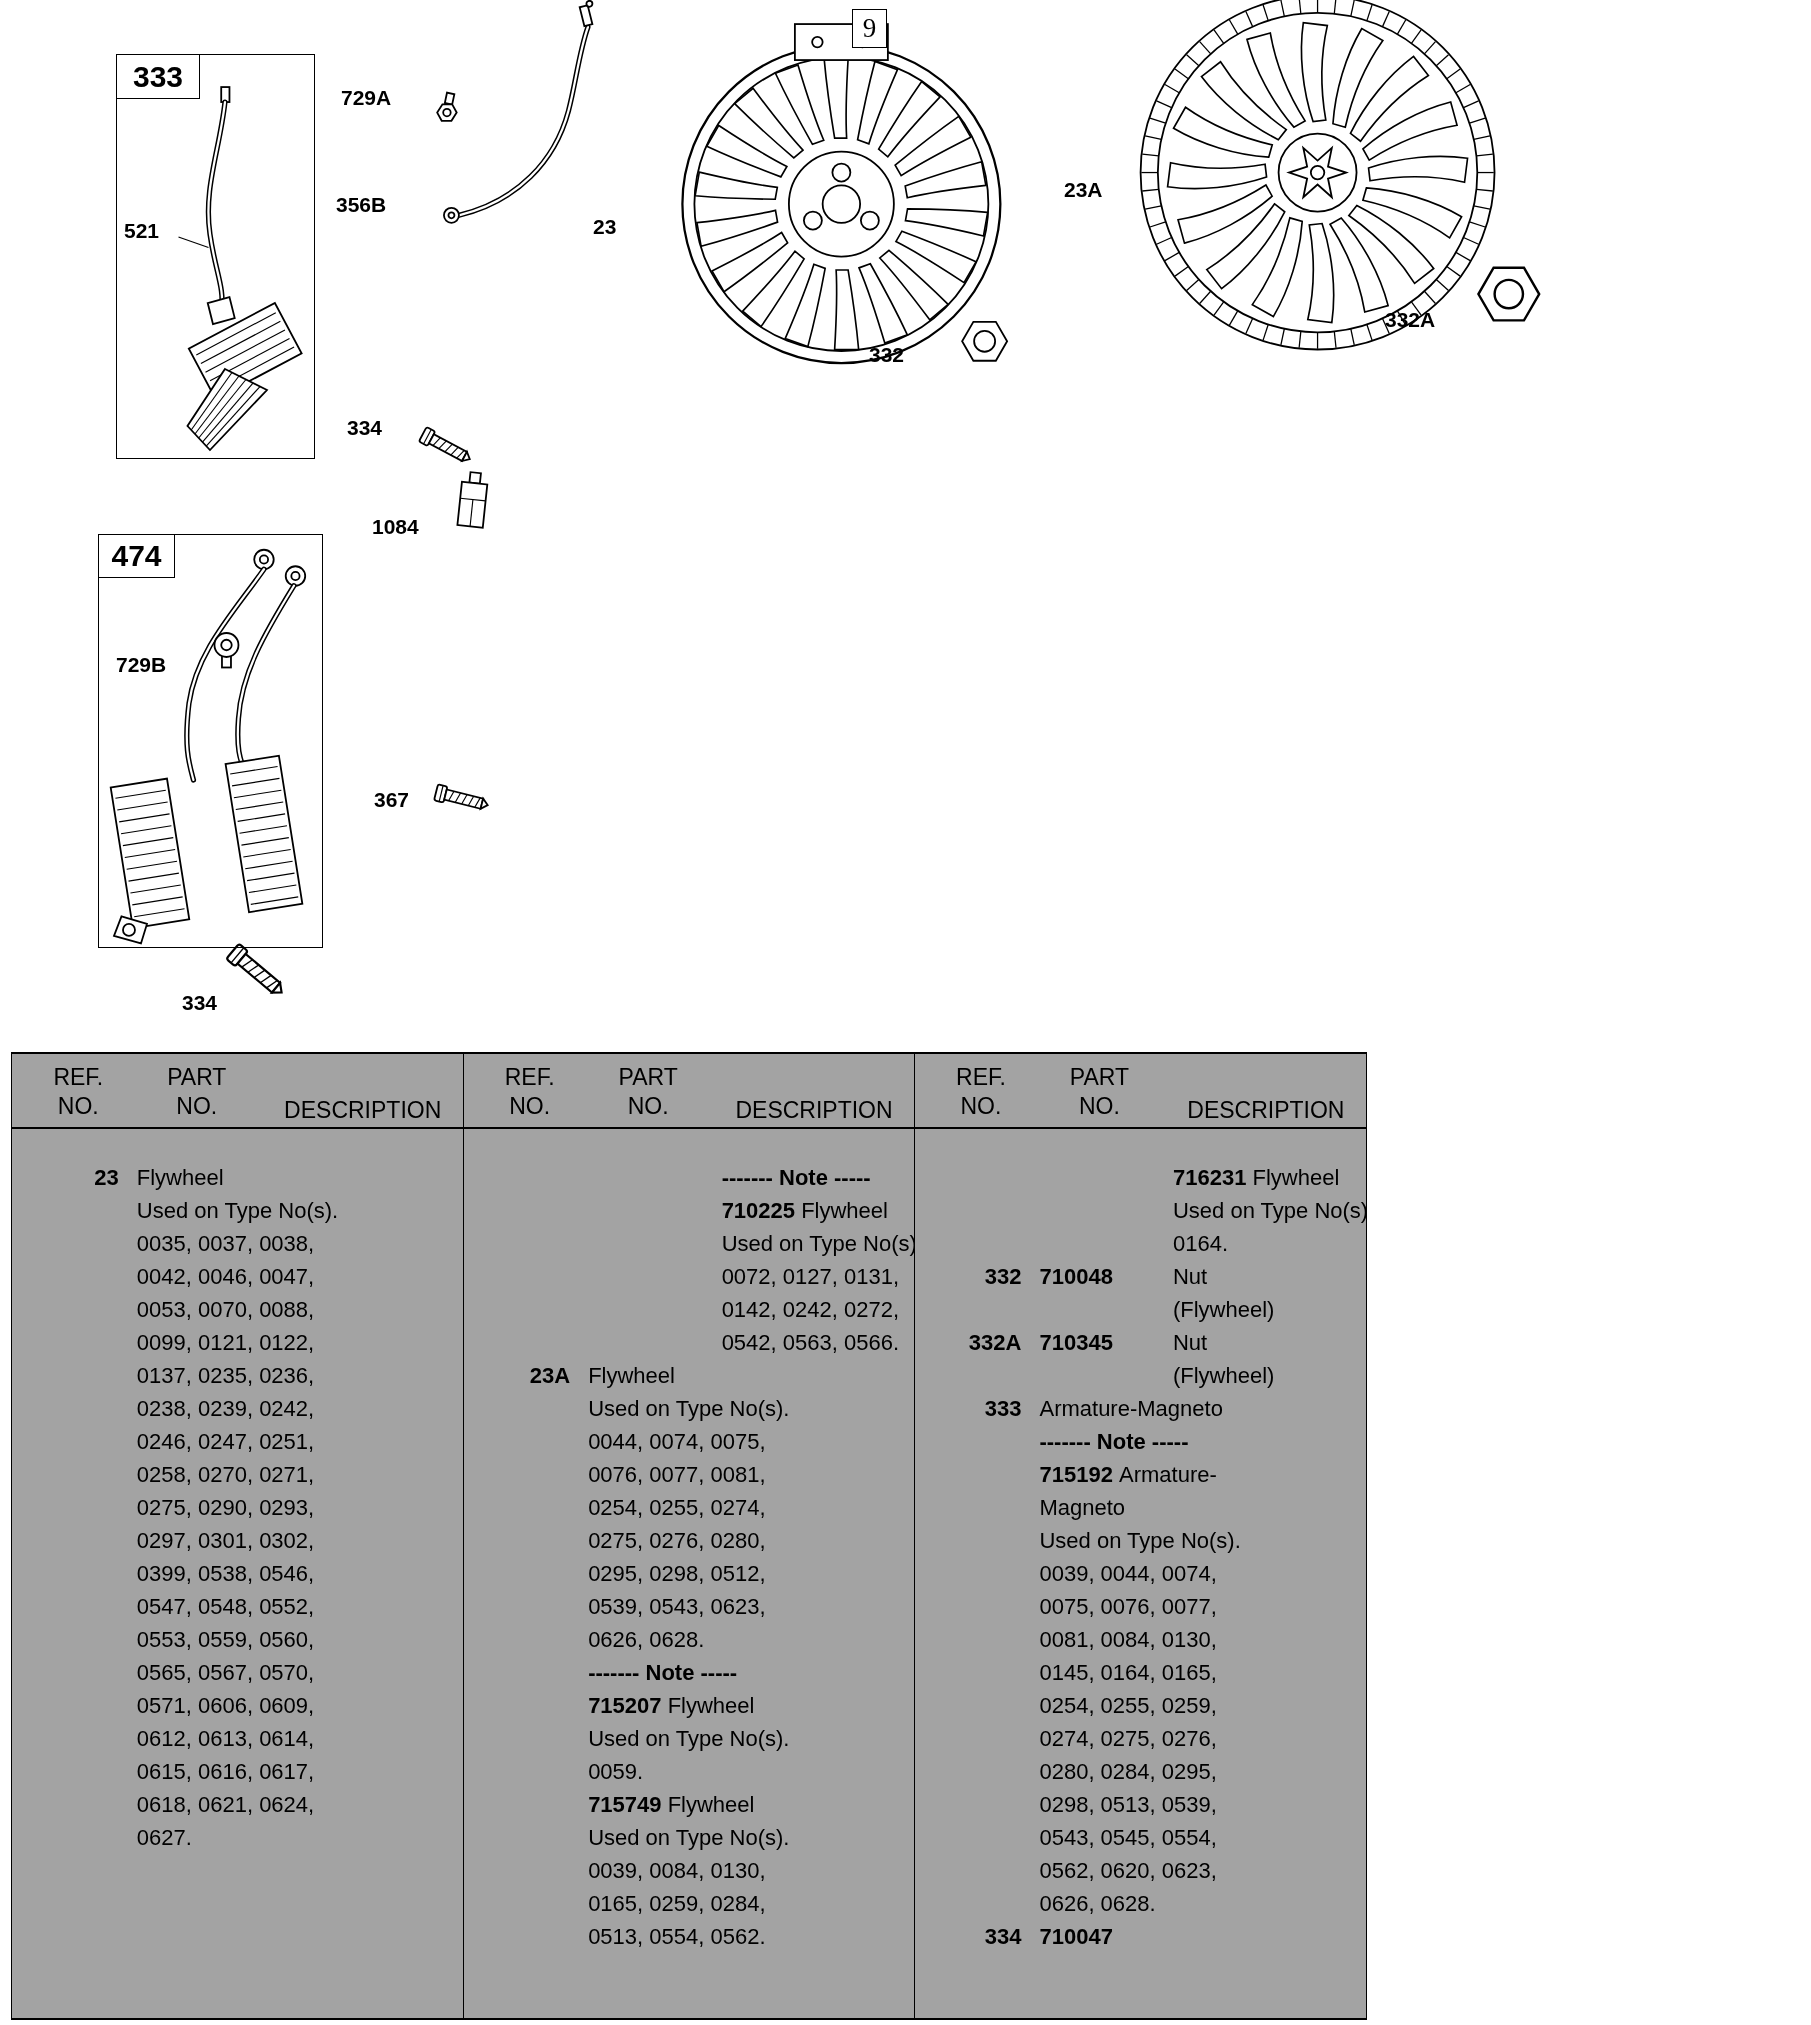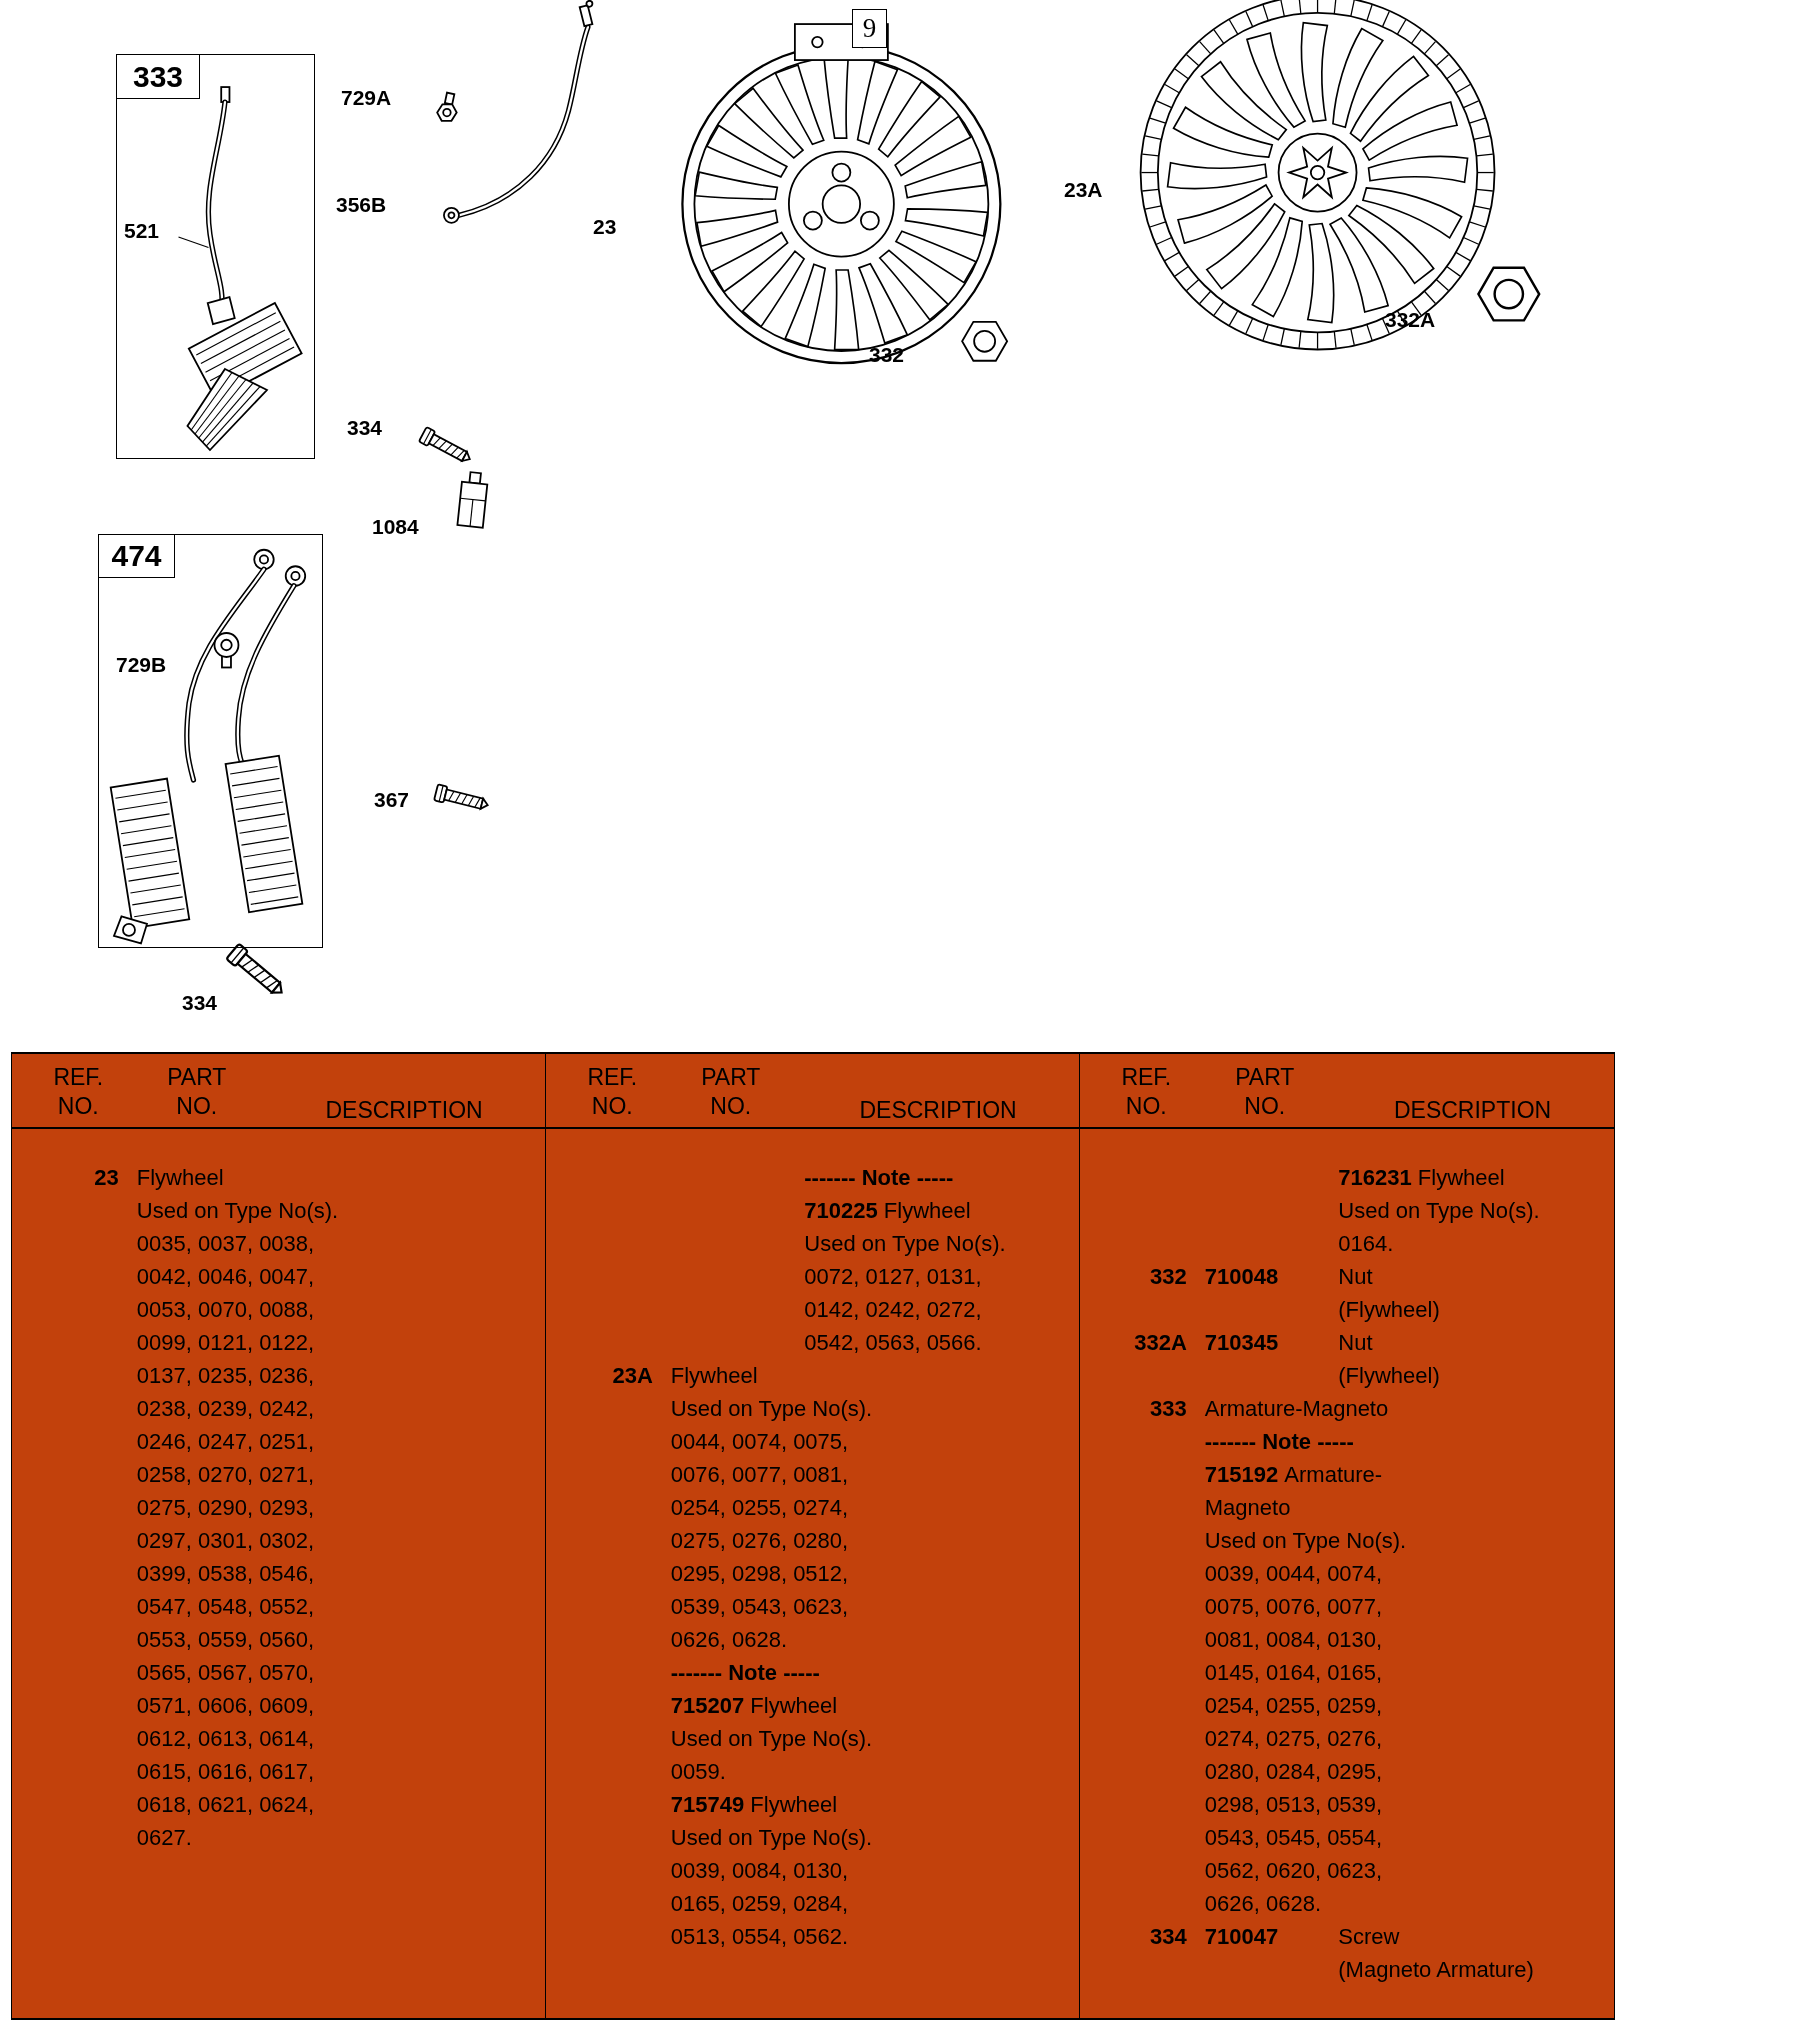--- a/index.html
+++ b/index.html
@@ -16,23 +16,23 @@
   .s3{stroke:#000;stroke-width:3;fill:none;}
   .s2{stroke:#000;stroke-width:2.4;fill:none;}
   .part{stroke:#000;stroke-width:2.4;fill:#fff;}
   .fins{stroke:#000;stroke-width:2.2;fill:#fff;}
   .teeth{stroke:#000;stroke-width:1.7;fill:none;}
   .hatch{stroke:#000;stroke-width:1.5;fill:none;}
   .tube-o{stroke:#000;stroke-width:7;fill:none;stroke-linecap:round;}
   .tube-i{stroke:#fff;stroke-width:3;fill:none;stroke-linecap:round;}
 
   
-  .ptable{position:absolute;left:11.3px;top:1052px;width:1604px;height:968px;
+  .ptable{position:absolute;left:11.3px;top:1052px;width:1356px;height:968px;
           border:1.5px solid #000;border-top-width:2.3px;border-bottom-width:2.3px;
-          display:grid;grid-template-columns:1fr 1fr 1fr;background:#c2410c;}
+          display:grid;grid-template-columns:1fr 1fr 1fr;background:#a3a3a3;}
   .tcolwrap{border-right:1.5px solid #000;display:flex;flex-direction:column;min-width:0;}
   .tcolwrap:last-child{border-right:none;}
   .thead{height:75px;border-bottom:2.3px solid #000;display:grid;
          grid-template-columns:90px 120px 1fr;column-gap:13.5px;
          padding:9px 7.5px 0 21px;font-size:23px;}
   .hc{display:flex;flex-direction:column;align-items:center;line-height:28.5px;}
   .hdesc{display:flex;align-items:flex-end;justify-content:center;line-height:28.5px;padding-bottom:3px;}
   .tbody{flex:1;padding:31.5px 6px 0 21px;font-size:22px;line-height:33px;overflow:hidden;}
   .entry{display:grid;grid-template-columns:90px 120px 1fr;column-gap:13.5px;}
   .cell{min-width:0;}
@@ -462,23 +462,19 @@
               <div class="line"><span>0280, 0284, 0295,</span></div>
               <div class="line"><span>0298, 0513, 0539,</span></div>
               <div class="line"><span>0543, 0545, 0554,</span></div>
               <div class="line"><span>0562, 0620, 0623,</span></div>
               <div class="line"><span>0626, 0628.</span></div>
             </div>
           </div>
           <div class="entry">
             <div class="cell ref">334</div>
             <div class="cell partno">710047</div>
-            <div class="cell desc">
-              <div class="line"><span>Screw</span></div>
-              <div class="line"><span>(Magneto Armature)</span></div>
-            </div>
           </div>
         </div>
     </div>
   </div>
 
 </div>
 
 
 </body></html>

